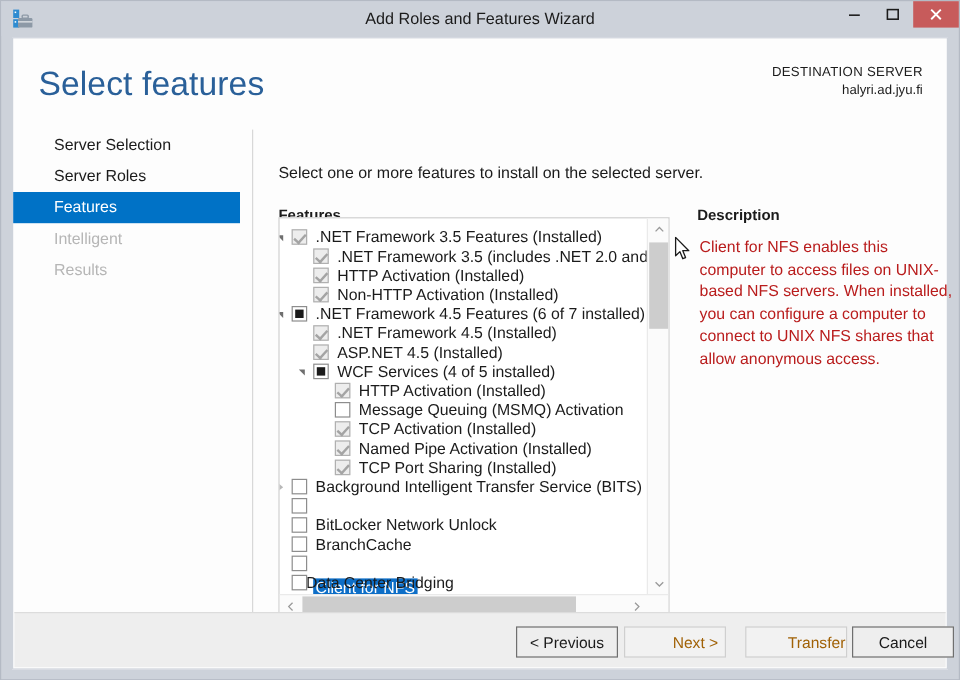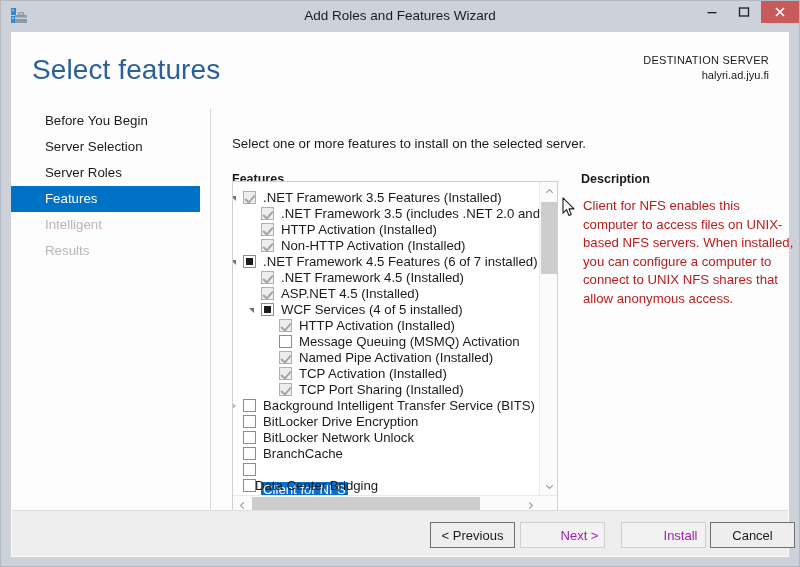--- a/index.html
+++ b/index.html
@@ -304,21 +304,21 @@
     width: 85px; height: 26px;
     font-size: 13px;
     font-family: "Liberation Sans", sans-serif;
     background: #eeeeee;
     color: #1b1b1b;
     border: 1px solid #6f6f6f;
     cursor: default;
     padding: 0;
   }
   .wiz-btn.disabled {
-    color: #a21caf;
+    color: #a16207;
     border-color: #cfcfcf;
     background: #f2f2f2;
     padding-left: 34px;
   }
   #btn-previous { left: 418px; }
   #btn-next     { left: 508px; }
   #btn-install  { left: 609px; }
   #btn-cancel   { left: 698px; }
 
   
@@ -373,21 +373,20 @@
 
   <div id="client">
 
     <div id="page-heading">Select features</div>
     <div id="dest-block">
       <div id="dest-label">DESTINATION SERVER</div>
       <div id="dest-server">halyri.ad.jyu.fi</div>
     </div>
 
     <div id="sidebar">
-        <div class="nav-item"><span>Before You Begin</span></div>
         <div class="nav-item"><span>Server Selection</span></div>
         <div class="nav-item"><span>Server Roles</span></div>
         <div class="nav-item active"><span>Features</span></div>
         <div class="nav-item disabled"><span>Intelligent</span></div>
         <div class="nav-item disabled"><span>Results</span></div>
       </div>
     <div id="sidebar-divider"></div>
 
     <div id="instruction">Select one or more features to install on the selected server.</div>
     <div id="features-label">Features</div>
@@ -399,25 +398,25 @@
           <div class="tree-row" style="margin-top: 8px;"><div class="expander exp-open" style="left: -2px;"></div><div class="cbox installed" style="left: 10px;"></div><span class="label" style="margin-left: 28px;">.NET Framework 3.5 Features (Installed)</span></div>
           <div class="tree-row" style="margin-top: 0px;"><div class="cbox installed" style="left: 28px;"></div><span class="label" style="margin-left: 46px;">.NET Framework 3.5 (includes .NET 2.0 and 3.0)</span></div>
           <div class="tree-row" style="margin-top: 0px;"><div class="cbox installed" style="left: 28px;"></div><span class="label" style="margin-left: 46px;">HTTP Activation (Installed)</span></div>
           <div class="tree-row" style="margin-top: 0px;"><div class="cbox installed" style="left: 28px;"></div><span class="label" style="margin-left: 46px;">Non-HTTP Activation (Installed)</span></div>
           <div class="tree-row" style="margin-top: 0px;"><div class="expander exp-open" style="left: -2px;"></div><div class="cbox partial" style="left: 10px;"></div><span class="label" style="margin-left: 28px;">.NET Framework 4.5 Features (6 of 7 installed)</span></div>
           <div class="tree-row" style="margin-top: 0px;"><div class="cbox installed" style="left: 28px;"></div><span class="label" style="margin-left: 46px;">.NET Framework 4.5 (Installed)</span></div>
           <div class="tree-row" style="margin-top: 0px;"><div class="cbox installed" style="left: 28px;"></div><span class="label" style="margin-left: 46px;">ASP.NET 4.5 (Installed)</span></div>
           <div class="tree-row" style="margin-top: 0px;"><div class="expander exp-open" style="left: 16px;"></div><div class="cbox partial" style="left: 28px;"></div><span class="label" style="margin-left: 46px;">WCF Services (4 of 5 installed)</span></div>
           <div class="tree-row" style="margin-top: 0px;"><div class="cbox installed" style="left: 46px;"></div><span class="label" style="margin-left: 64px;">HTTP Activation (Installed)</span></div>
           <div class="tree-row" style="margin-top: 0px;"><div class="cbox" style="left: 46px;"></div><span class="label" style="margin-left: 64px;">Message Queuing (MSMQ) Activation</span></div>
+          <div class="tree-row" style="margin-top: 0px;"><div class="cbox installed" style="left: 46px;"></div><span class="label" style="margin-left: 64px;">TCP Activation (Installed)</span></div>
           <div class="tree-row" style="margin-top: 0px;"><div class="cbox installed" style="left: 46px;"></div><span class="label" style="margin-left: 64px;">Named Pipe Activation (Installed)</span></div>
-          <div class="tree-row" style="margin-top: 0px;"><div class="cbox installed" style="left: 46px;"></div><span class="label" style="margin-left: 64px;">TCP Activation (Installed)</span></div>
           <div class="tree-row" style="margin-top: 0px;"><div class="cbox installed" style="left: 46px;"></div><span class="label" style="margin-left: 64px;">TCP Port Sharing (Installed)</span></div>
           <div class="tree-row" style="margin-top: 0px;"><div class="expander exp-closed" style="left: -2px;"></div><div class="cbox" style="left: 10px;"></div><span class="label" style="margin-left: 28px;">Background Intelligent Transfer Service (BITS)</span></div>
-          <div class="tree-row" style="margin-top: 0px;"><div class="cbox" style="left: 10px;"></div><span class="label" style="margin-left: 28px;">BitLocker Drive Encryption</span></div>
+          <div class="tree-row" style="margin-top: 0px;"><div class="cbox" style="left: 10px;"></div></div>
           <div class="tree-row" style="margin-top: 0px;"><div class="cbox" style="left: 10px;"></div><span class="label" style="margin-left: 28px;">BitLocker Network Unlock</span></div>
           <div class="tree-row" style="margin-top: 0px;"><div class="cbox" style="left: 10px;"></div><span class="label" style="margin-left: 28px;">BranchCache</span></div>
           <div class="tree-row selected" style="margin-top: 0px;"><div class="cbox" style="left: 10px;"></div><span class="label" style="margin-left: 28px;">Client for NFS</span></div>
           <div class="tree-row" style="margin-top: 0px;"><div class="cbox" style="left: 10px;"></div><span class="label" style="margin-left: 20px;">Data Center Bridging</span></div>
         </div>
 
       <div id="vscroll">
         <div class="sb-arrow" id="vs-up">
           <svg width="9" height="9" viewBox="0 0 9 9">
               <path d="M1.3 5.8 L4.5 2.6 L7.7 5.8" stroke="#9a9a9a" stroke-width="1.1" fill="none"></path>
@@ -442,21 +441,21 @@
           <svg width="9" height="9" viewBox="0 0 9 9">
               <path d="M3.2 1.3 L6.4 4.5 L3.2 7.7" stroke="#9a9a9a" stroke-width="1.1" fill="none"></path>
             </svg>
         </div>
       </div>
     </div>
 
     <div id="footer">
       <button class="wiz-btn" id="btn-previous">&lt; Previous</button>
       <button class="wiz-btn disabled" id="btn-next">Next &gt;</button>
-      <button class="wiz-btn disabled" id="btn-install">Install</button>
+      <button class="wiz-btn disabled" id="btn-install">Transfer</button>
       <button class="wiz-btn" id="btn-cancel">Cancel</button>
     </div>
   </div>
 
   <div id="cursor">
     <svg width="14" height="21" viewBox="0 0 14 21">
       <path d="M1 0.8 L1 16.2 L4.6 12.7 L7.0 18.6 L9.3 17.6 L7.0 11.9 L12.0 11.9 Z" fill="#ffffff" stroke="#1b1b1b" stroke-width="1.1" stroke-linejoin="round"></path>
     </svg>
   </div>
 </div>

